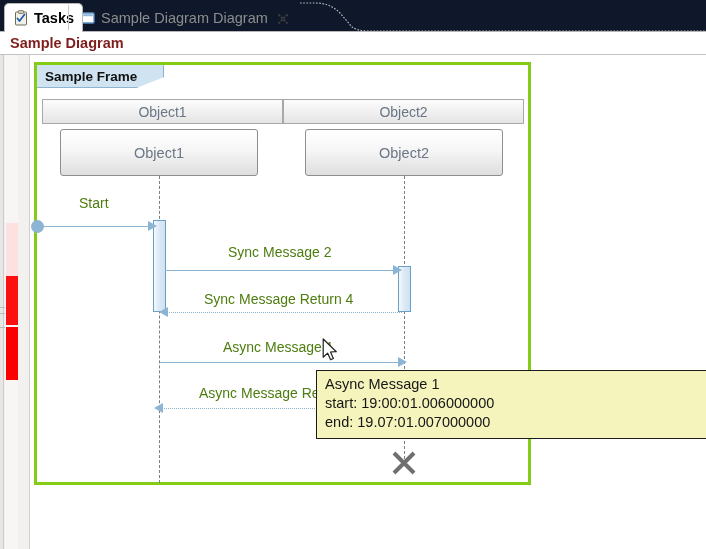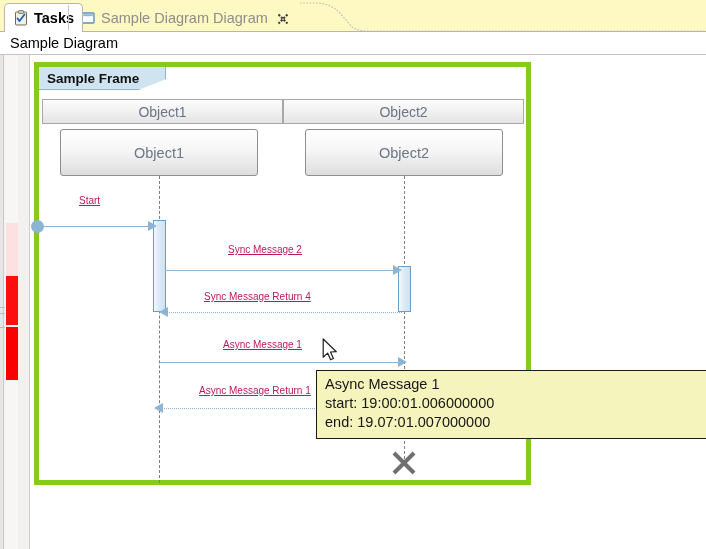--- a/index.html
+++ b/index.html
@@ -15,21 +15,21 @@
     width: 706px;
     height: 549px;
     background: #ffffff;
   }
 
   
   .tabbar {
     position: absolute;
     left: 0; top: 0;
     width: 706px; height: 32px;
-    background: #fef9c3;
+    background: #0f172a;
     overflow: hidden;
   }
   .tabbar-curve {
     position: absolute;
     left: 0; top: 0; width: 706px; height: 32px;
   }
   .tab {
     position: absolute;
     top: 3px;
     height: 29px;
@@ -83,22 +83,22 @@
   .titlebar {
     position: absolute;
     left: 0; top: 32px;
     width: 706px; height: 23px;
     background: #ffffff;
   }
   .titlebar-text {
     position: absolute;
     left: 10px; top: 3px;
     font-size: 14.5px;
-    font-weight: normal;
-    color: #000000;
+    font-weight: bold;
+    color: #7f1d1d;
   }
   .titlebar-underline {
     position: absolute;
     left: 0; top: 22px; width: 706px; height: 1px;
     background: #c3c3c3;
   }
 
   
   .gutter {
     position: absolute;
@@ -142,21 +142,21 @@
     left: 31px; top: 55px;
     width: 675px; height: 494px;
     background: #ffffff;
   }
 
   
   .frame {
     position: absolute;
     left: 3px; top: 7px;
     width: 497px; height: 423px;
-    border: 5px solid #84cc16;
+    border: 3px solid #84cc16;
     background: #ffffff;
   }
   .frame-label {
     position: absolute;
     left: 0px; top: 0px;
     height: 23px;
     padding: 0 26px 0 8px;
     display: flex;
     align-items: center;
     font-size: 13.5px;
@@ -215,24 +215,23 @@
   .msg-line {
     position: absolute;
     height: 0;
     border-top: 1px solid #8cb4d4;
   }
   .msg-line.dotted {
     border-top: 1px dotted #8cb4d4;
   }
   .msg-label {
     position: absolute;
-    font-size: 10px;
-    color: #be185d;
+    font-size: 14px;
+    color: #4d7c0f;
     white-space: nowrap;
-    text-decoration: underline;
   }
   .arrow-head {
     position: absolute;
     width: 0; height: 0;
   }
   .arrow-head.right {
     border-top: 5px solid transparent;
     border-bottom: 5px solid transparent;
     border-left: 9px solid #8cb4d4;
   }

